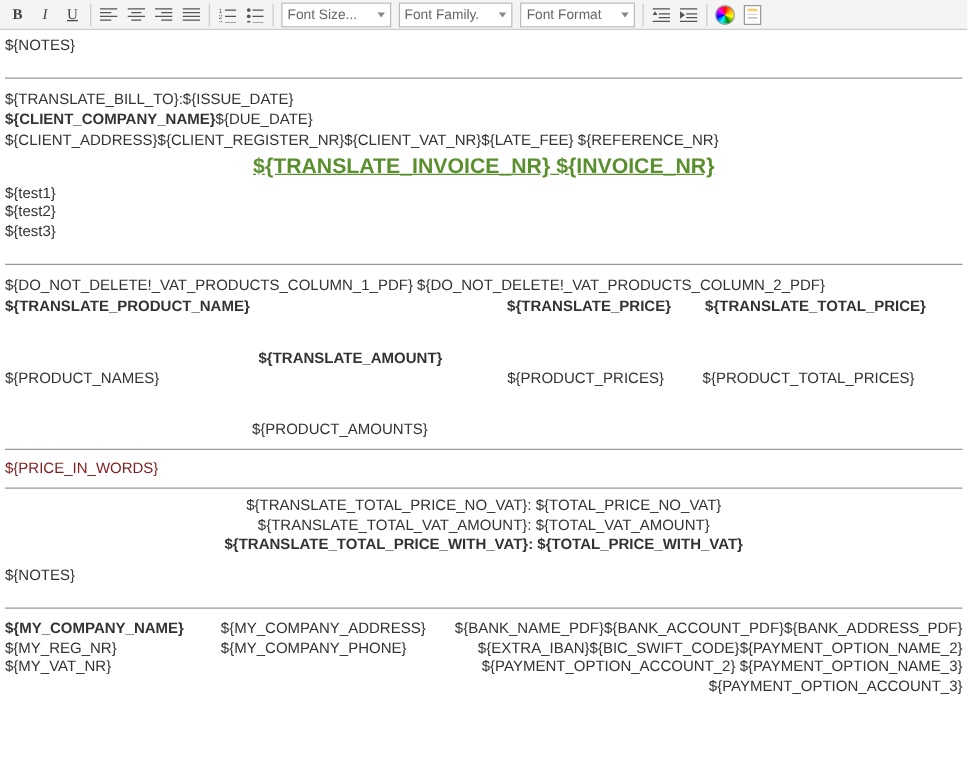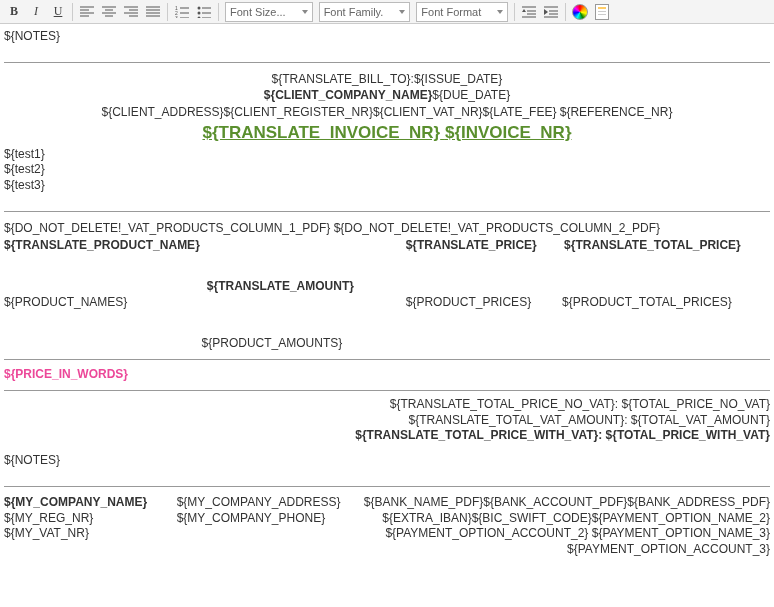--- a/index.html
+++ b/index.html
@@ -72,37 +72,37 @@
   }
   .page-icon::after{
     content:"";position:absolute;top:6px;left:2px;right:2px;bottom:2px;
     background:repeating-linear-gradient(#ccc 0 1px, transparent 1px 3px);
   }
   .editor {
     padding: 4px;
     font-size: 12px;
     line-height: 1.35;
   }
-  .row { display:flex; justify-content:center; }
+  .row { display:flex; justify-content:flex-start; }
   .bold { font-weight:bold; }
-  .muted { color:#ec4899;font-weight:bold; }
+  .muted { color:#7f1d1d; }
   .hr {
     border-top:1px solid #999;
   }
   .hr.wide { margin:18px 0 8px; }
   .hr.mid { margin:8px 0 6px; }
   .invoice-title {
     text-align:center;
     color:#5a8f2e;
     font-weight:bold;
     font-size:17px;
     margin:2px 0 2px;
     text-decoration:underline;
   }
-  .right { text-align:right; }
+  .right { text-align:center; }
   .cols-products {
     display:flex;
     gap:7px;
   }
   .col-a { flex:1.1; }
   .col-b { flex:1;margin-top:41px; }
   .col-c { flex:1;text-align:center; }
   .col-d { flex:1.2; }
   .footer-cols {
     display:flex;

